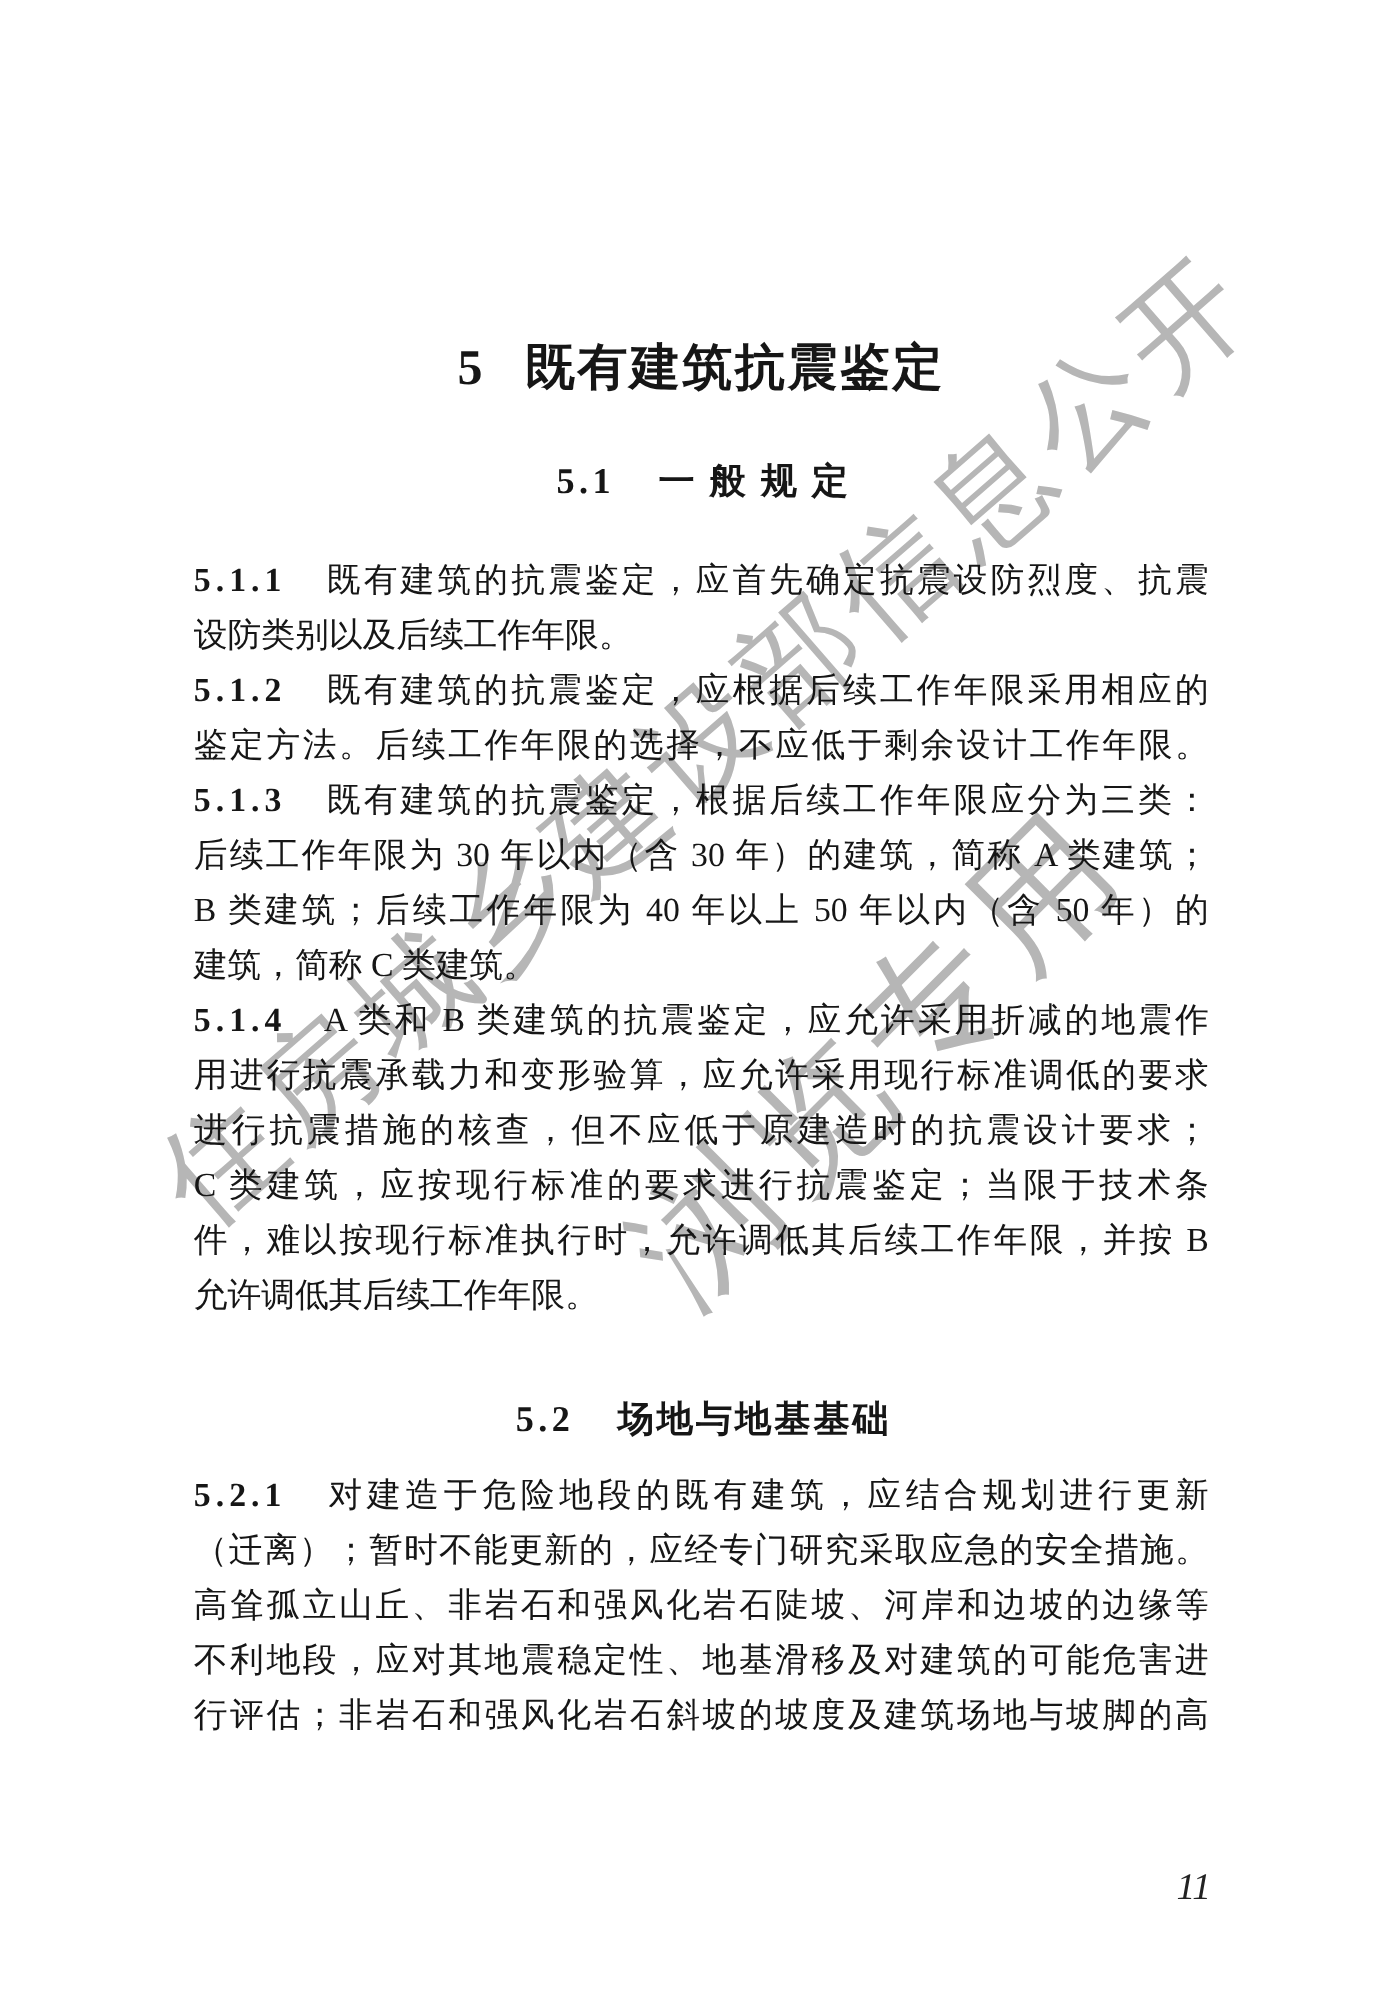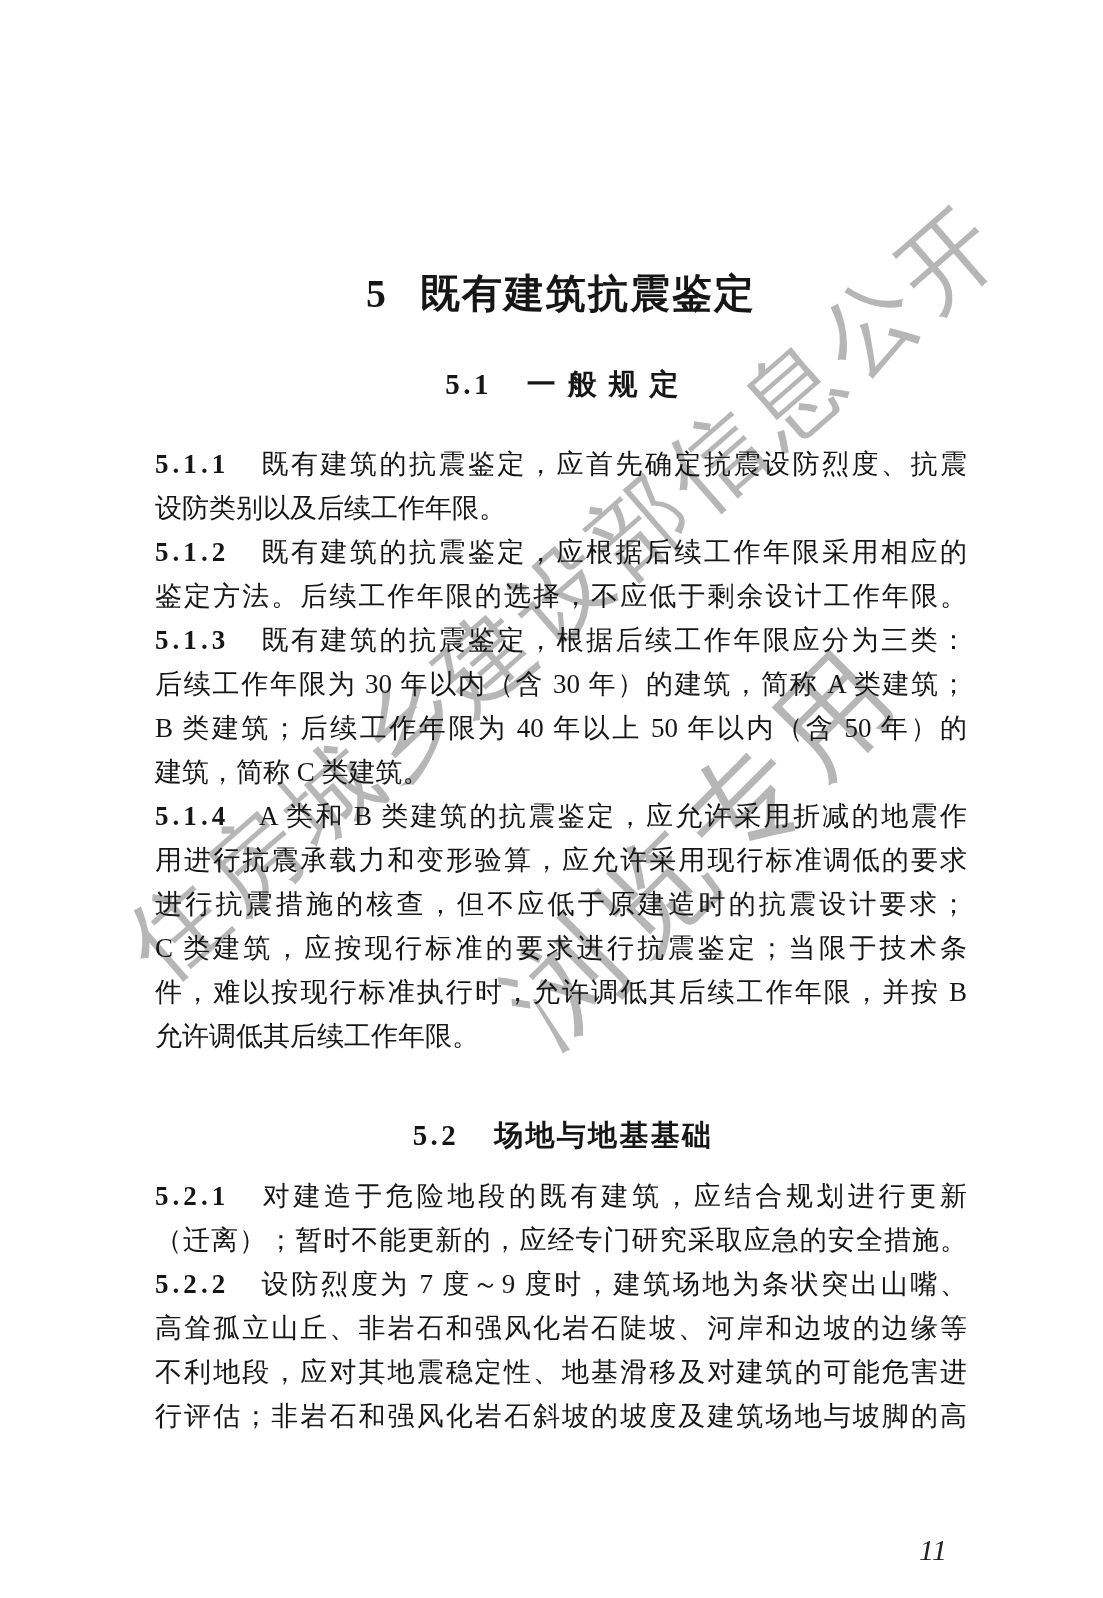--- a/index.html
+++ b/index.html
@@ -35,22 +35,22 @@
   .body{position:absolute;left:155px;width:812px;font-size:27px;}
   #body51{top:442px;}
   #body52{top:1174px;}
   .line{
     height:44px;line-height:44px;white-space:normal;
     text-align:justify;text-align-last:justify;
   }
   .line.lastline{text-align-last:left;}
   .pnum{font-weight:bold;letter-spacing:0.15em;margin-right:1.1em;}
   .pageno{
-    position:absolute;top:1493px;left:898px;width:70px;text-align:center;
-    font-size:30px;font-style:italic;color:#222;margin-top:40px;
+    position:absolute;top:1493px;left:920px;width:70px;text-align:center;
+    font-size:30px;font-style:italic;color:#222;
   }
 </style>
 </head>
 <body>
 
 <div class="page">
 
   <div class="watermark wm1" style="color: rgb(182, 182, 182);">住房城乡建设部信息公开</div>
   <div class="watermark wm2" style="color: rgb(182, 182, 182);">浏览专用</div>
 
@@ -81,21 +81,20 @@
         <div class="line lastline"><span>允许调低其后续工作年限。</span></div>
       </div>
 
     <h2 class="sec" id="sec52">
       <b class="snum">5.2</b><span class="stitle">场地与地基基础</span>
     </h2>
 
     <div class="body" id="body52">
         <div class="line"><b class="pnum">5.2.1</b><span>对建造于危险地段的既有建筑，应结合规划进行更新</span></div>
         <div class="line"><span>（迁离）；暂时不能更新的，应经专门研究采取应急的安全措施。</span></div>
-        <div class="line"><b class="pnum">5.2.2</b><span>设防烈度为 7 度～9 度时，建筑场地为条状突出山嘴、</span></div>
         <div class="line"><span>高耸孤立山丘、非岩石和强风化岩石陡坡、河岸和边坡的边缘等</span></div>
         <div class="line"><span>不利地段，应对其地震稳定性、地基滑移及对建筑的可能危害进</span></div>
         <div class="line"><span>行评估；非岩石和强风化岩石斜坡的坡度及建筑场地与坡脚的高</span></div>
       </div>
 
     <div class="pageno">11</div>
   </div>
 </div>
 
 </body></html>

